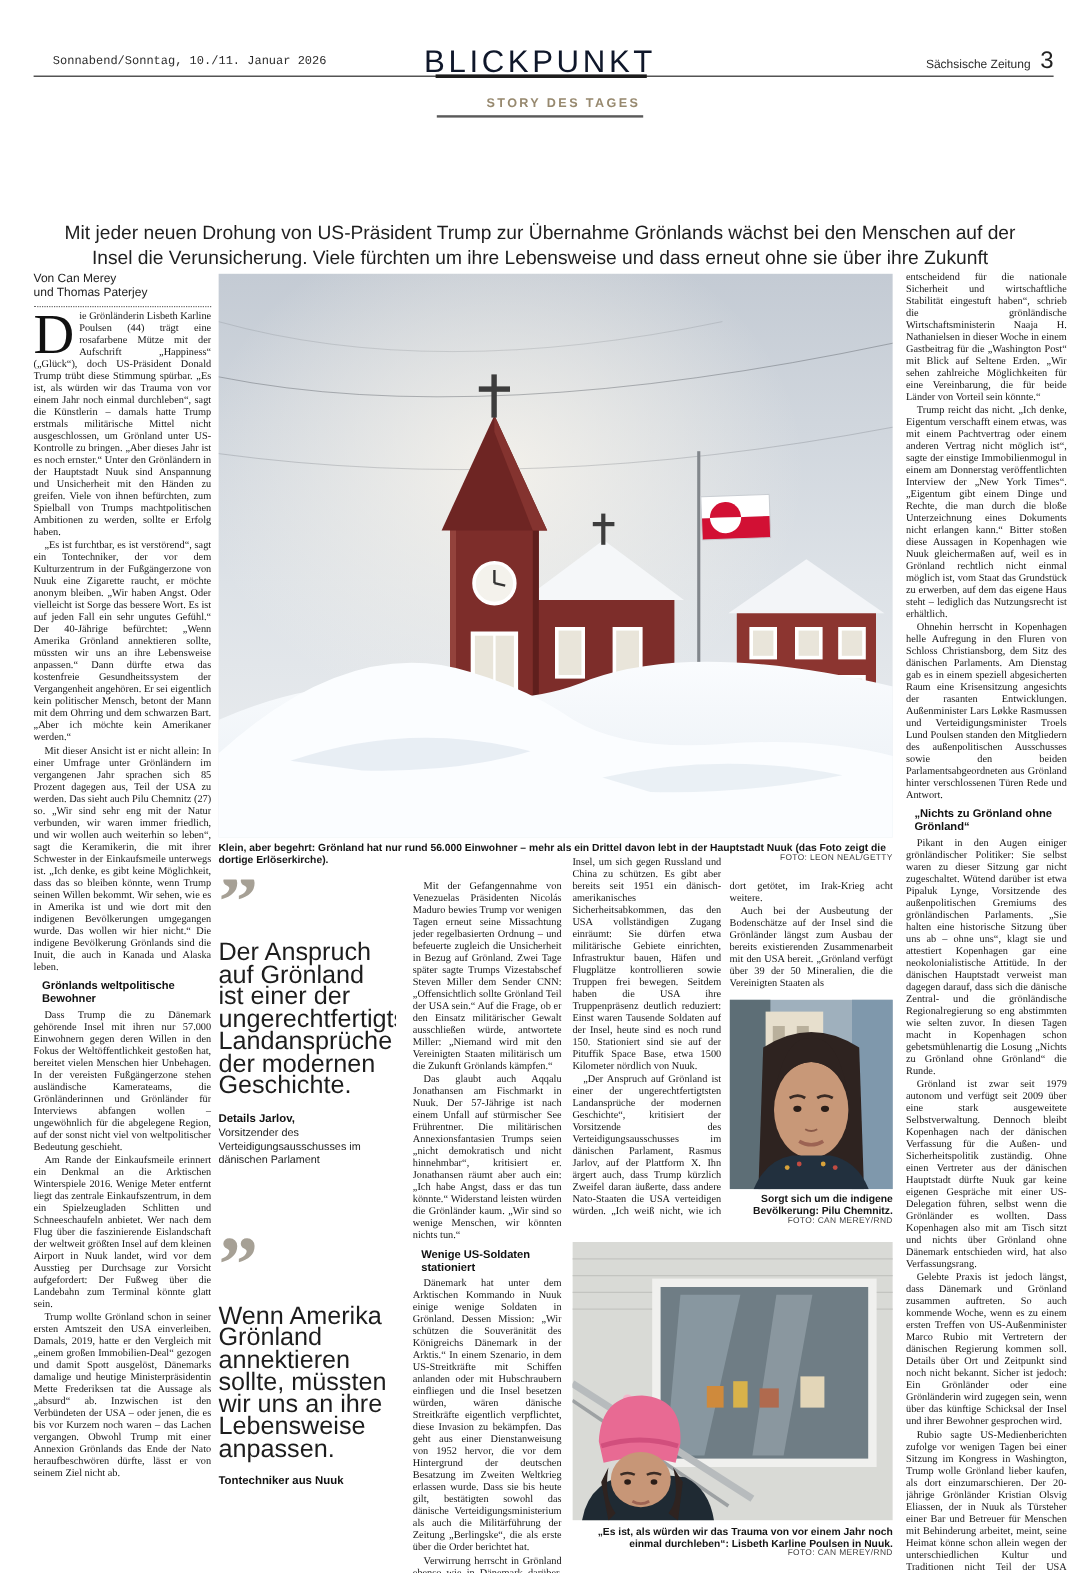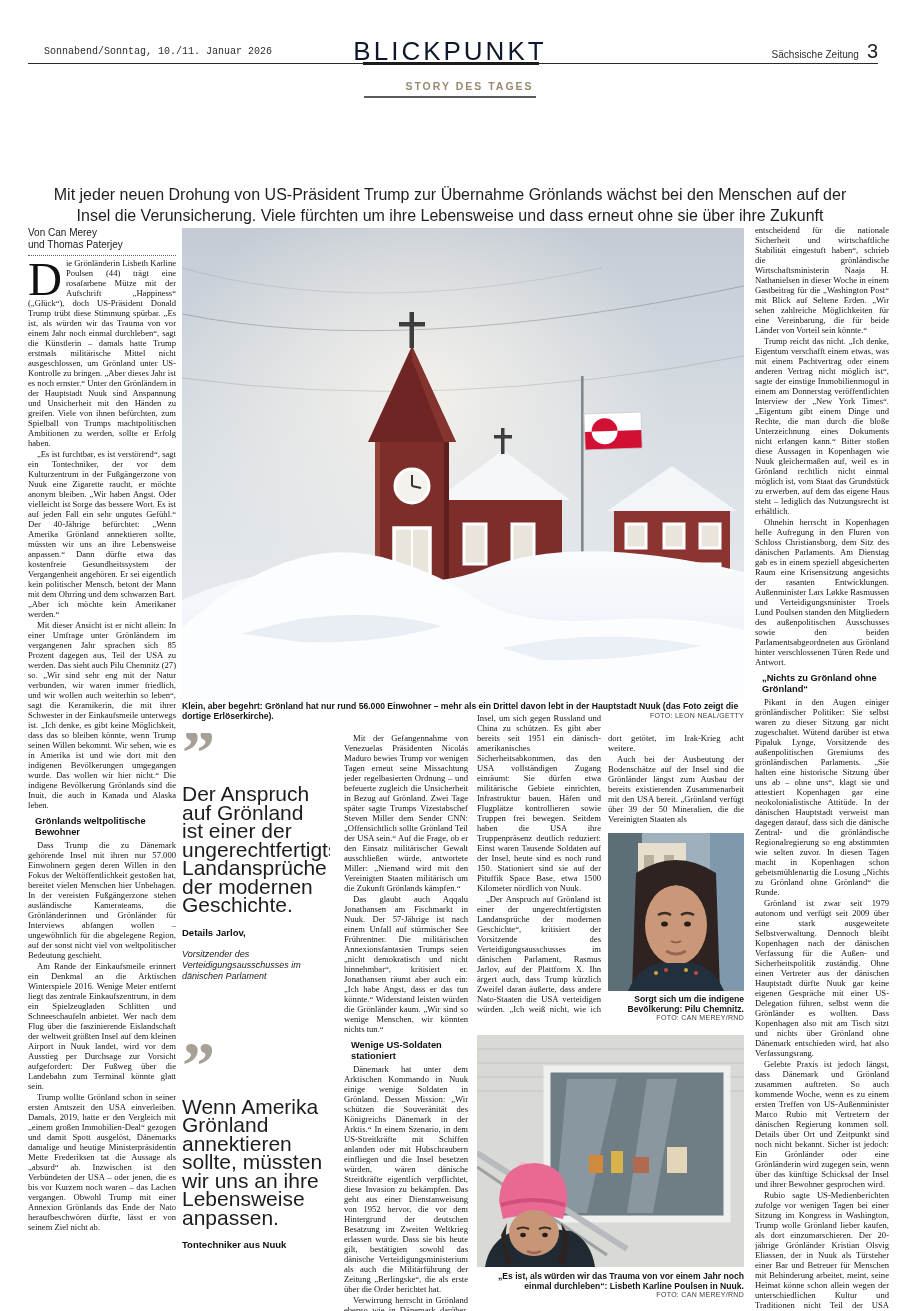--- a/index.html
+++ b/index.html
@@ -63,21 +63,21 @@
   svg{display:block;}
 
   
   .quote-col{left:182px;top:733px;width:148px;height:578px;overflow:hidden;}
   .pullquote{margin-top:42px;}
   .pullquote.second{margin-top:64px;}
   .qmark{font-family:"Liberation Serif",serif;font-size:66px;line-height:38px;color:#a6a095;
          font-weight:bold;height:42px;}
   .qtext{font-size:21px;line-height:18.5px;color:#1d1d1d;margin-top:10px;}
   .qname{font-size:9.5px;font-weight:bold;margin-top:12px;color:#111;}
-  .qrole{font-size:9px;line-height:11px;color:#222;margin-top:11px;font-style:italic;}
+  .qrole{font-size:9px;line-height:11px;color:#222;margin-top:1px;}
 </style>
 </head>
 <body>
 
 <div class="page">
 
   <div class="abs hdr-date">Sonnabend/Sonntag, 10./11. Januar 2026</div>
   <div class="abs hdr-section">BLICKPUNKT</div>
   <div class="abs hdr-right">
     <span class="hdr-paper">Sächsische Zeitung</span>

